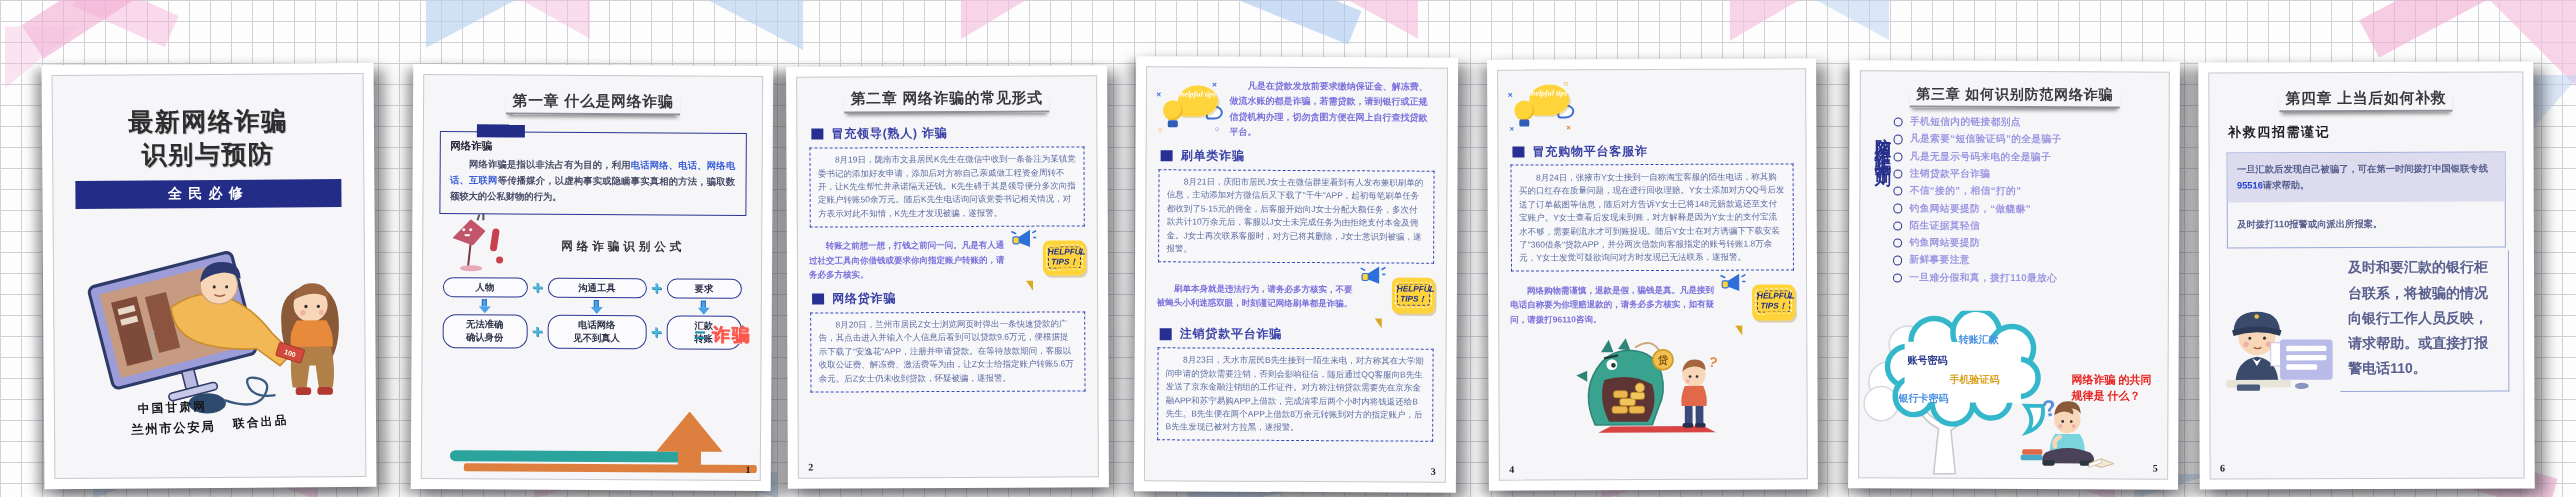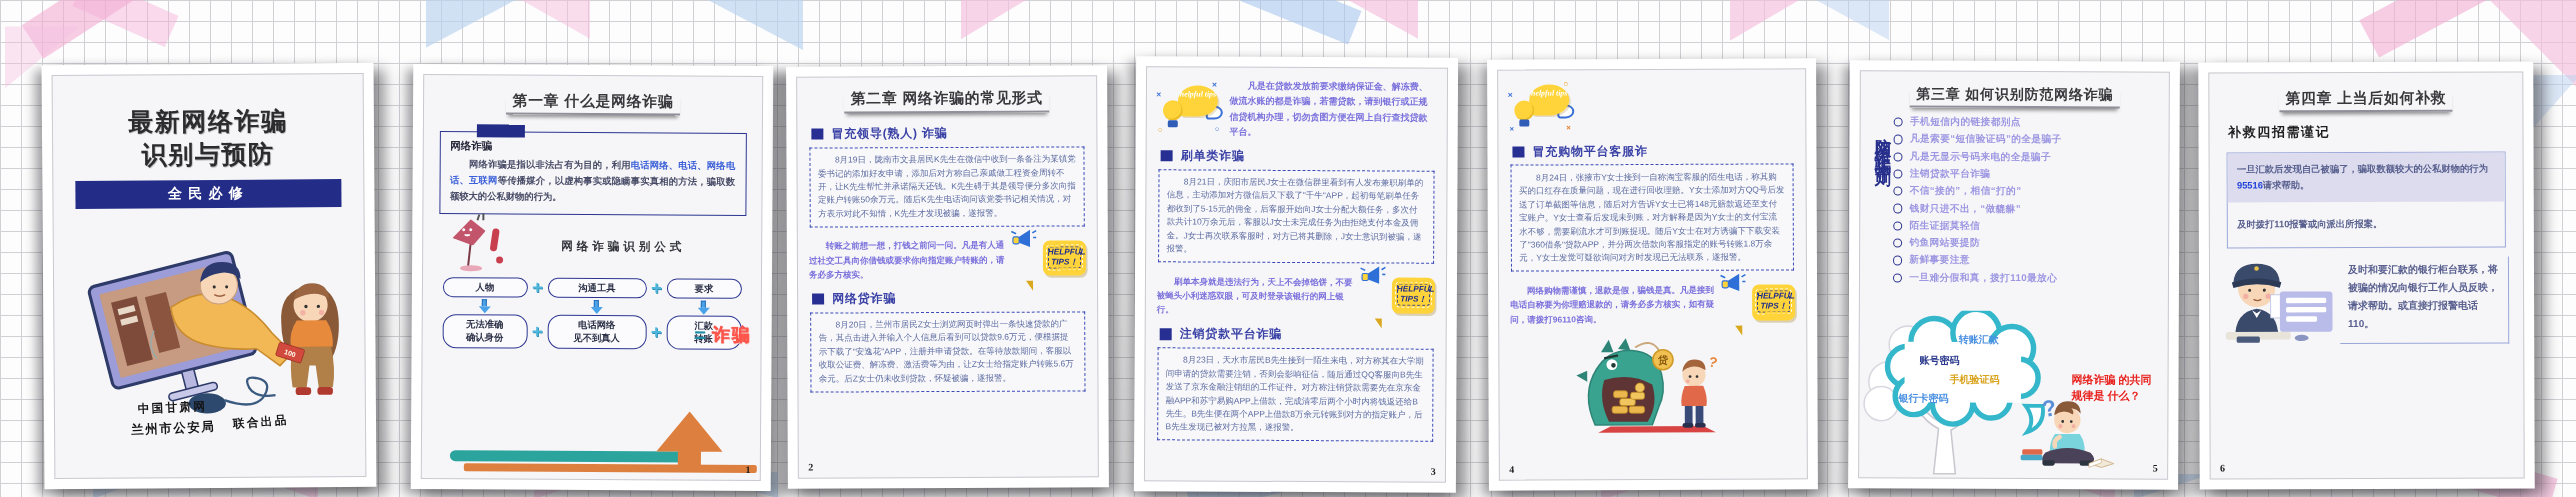--- a/index.html
+++ b/index.html
@@ -129,21 +129,21 @@
   .q-mark { position:absolute; color:#5b8fd8; font-weight:bold; font-size:23px;
             transform:rotate(-12deg); }
 
   
   .steps-box { border:1.2px solid #9aa7d8; margin:11px 17px 0; }
   .step { padding:7.8px 9.3px; font-size:9.3px; font-weight:bold; color:#59608f; line-height:1.8; }
   .step.shade { background:#dcdcee; }
   .hl { color:#1f3fd9; }
   .step4-row { display:flex; align-items:flex-end; margin:3.1px 14px 0 11px; gap:3.1px; }
   .step4-txt { flex:1; border-bottom:1.2px solid #9aa7d8; border-right:1.2px solid #9aa7d8;
-               padding:4.7px 7.8px 9.3px; font-size:10px; font-weight:bold; color:#59608f; line-height:1.8;}
+               padding:4.7px 7.8px 9.3px; font-size:14px; font-weight:bold; color:#59608f; line-height:1.8;}
   .ch4-head { margin:11px 0 0 18.6px; font-size:13px; font-weight:bold; color:#1e1e22;
               letter-spacing:1.6px; font-family:"Liberation Serif",serif; }
 </style>
 </head>
 <body>
 
 <div>
   <div class="ribbon pink" style="left:22px;top:-14px;width:132px;height:40px;transform:rotate(-33deg);"></div>
   <div class="ribbon pink" style="left:75px;top:-6.2px;width:101px;height:34px;transform:rotate(24deg);opacity:.45;"></div>
   <div class="tri pink t1" style="left:4.7px;top:26.4px;width:75px;height:62px;opacity:.4;"></div>
@@ -372,21 +372,21 @@
     <div class="sec">
       <div class="sec-sq"></div>
       <div class="sec-t">刷单类诈骗</div>
     </div>
     <div class="case-box">
       <p>8月21日，庆阳市居民J女士在微信群里看到有人发布兼职刷单的信息，主动添加对方微信后又下载了"千牛"APP，起初每笔刷单任务都收到了5-15元的佣金，后客服开始向J女士分配大额任务，多次付款共计10万余元后，客服以J女士未完成任务为由拒绝支付本金及佣金。J女士再次联系客服时，对方已将其删除，J女士意识到被骗，遂报警。</p>
     </div>
 
     <div class="tip-row">
       <div class="tip-txt">
-          <p>刷单本身就是违法行为，天上不会掉馅饼，不要被蝇头小利迷惑双眼，可及时登录该银行的网上银行。</p>
+          <p>刷单本身就是违法行为，请务必多方核实，不要被蝇头小利迷惑双眼，时刻谨记网络刷单都是诈骗。</p>
         </div>
       <div class="h-bubble">
         <svg width="26.4" height="25" viewBox="0 0 34 32">
           <polygon points="10,14 26,4 26,26 10,20" fill="#2f6fd8"></polygon>
           <rect x="4" y="13" width="8" height="9" rx="2" fill="#ffd43a" stroke="#2f6fd8" stroke-width="1.5"></rect>
           <line x1="29" y1="8" x2="34" y2="5" stroke="#2f6fd8" stroke-width="2"></line>
           <line x1="30" y1="14" x2="34" y2="14" stroke="#2f6fd8" stroke-width="2"></line>
           <line x1="2" y1="6" x2="8" y2="9" stroke="#2f6fd8" stroke-width="2"></line>
         </svg>
         <div class="bub">
@@ -512,21 +512,21 @@
         <li>
             <span class="rule-c"></span>
             <span class="rule-t">注销贷款平台诈骗</span>
           </li>
         <li>
             <span class="rule-c"></span>
             <span class="rule-t">不信“接的”，相信“打的”</span>
           </li>
         <li>
             <span class="rule-c"></span>
-            <span class="rule-t">钱财只进不出，“做貔貅”</span>
+            <span class="rule-t">钓鱼网站要提防，“做貔貅”</span>
           </li>
         <li>
             <span class="rule-c"></span>
             <span class="rule-t">陌生证据莫轻信</span>
           </li>
         <li>
             <span class="rule-c"></span>
             <span class="rule-t">钓鱼网站要提防</span>
           </li>
         <li>
@@ -575,37 +575,37 @@
           <g>
             <rect x="210" y="178" width="26" height="7" rx="2" fill="#e2684a"></rect>
             <rect x="208" y="185" width="28" height="7" rx="2" fill="#4aa8c8"></rect>
             <path d="M296 196 l16 -6 16 6 -16 5z" fill="#f2e8d8" stroke="#c8a87a"></path>
             <path d="M296 196 l16 -6 0 5 -16 6z" fill="#fff" stroke="#c8a87a" stroke-width=".8"></path>
           </g>
         </g>
       </svg>
       <span class="q-mark" style="left:183px;top:84px;">?</span>
       <span class="cloud-word" style="left:99px;top:22px;color:#4a90e2;">转账汇款</span>
-      <span class="cloud-word" style="left:60px;top:43px;color:#2b3a8c;">账号密码</span>
+      <span class="cloud-word" style="left:48px;top:43px;color:#2b3a8c;">账号密码</span>
       <span class="cloud-word" style="left:90px;top:62px;color:#d8a21a;">手机验证码</span>
       <span class="cloud-word" style="left:39px;top:81px;color:#4a90e2;">银行卡密码</span>
       <div class="q-red">网络诈骗 的共同规律是 什么？</div>
     </div>
     <div class="pg-num r">5</div>
   </div>
 </div>
 
 <div class="sheet" style="left:2199px;top:62px;width:335px;height:427px;transform:rotate(-0.2deg);">
   <div class="page">
     <div class="chap-title"><span>第四章 上当后如何补救</span></div>
     <div class="ch4-head">补救四招需谨记</div>
 
     <div class="steps-box">
       <div class="step shade">
-        <span>一旦汇款后发现自己被骗了，骗取数额较大的公私财物的行为</span><span class="hl">95516</span><span>请求帮助。</span>
+        <span>一旦汇款后发现自己被骗了，可在第一时间拨打中国银联专线</span><span class="hl">95516</span><span>请求帮助。</span>
       </div>
       <div class="step" style="padding-top:14px;padding-bottom:14px;">及时拨打110报警或向派出所报案。</div>
     </div>
 
     <div class="step4-row">
       <svg width="116" height="93" viewBox="0 0 150 120" style="flex:0 0 auto;">
         <circle cx="46" cy="48" r="24" fill="#f7d7b8"></circle>
         <path d="M16 40 q2 -24 30 -24 q28 0 30 24 l-8 2 q-22 -8 -44 0z" fill="#3a4a6b"></path>
         <path d="M14 40 q32 -10 64 0 l-2 7 q-30 -9 -60 0z" fill="#2c3a56"></path>
         <circle cx="46" cy="22" r="3" fill="#e8c04a"></circle>

